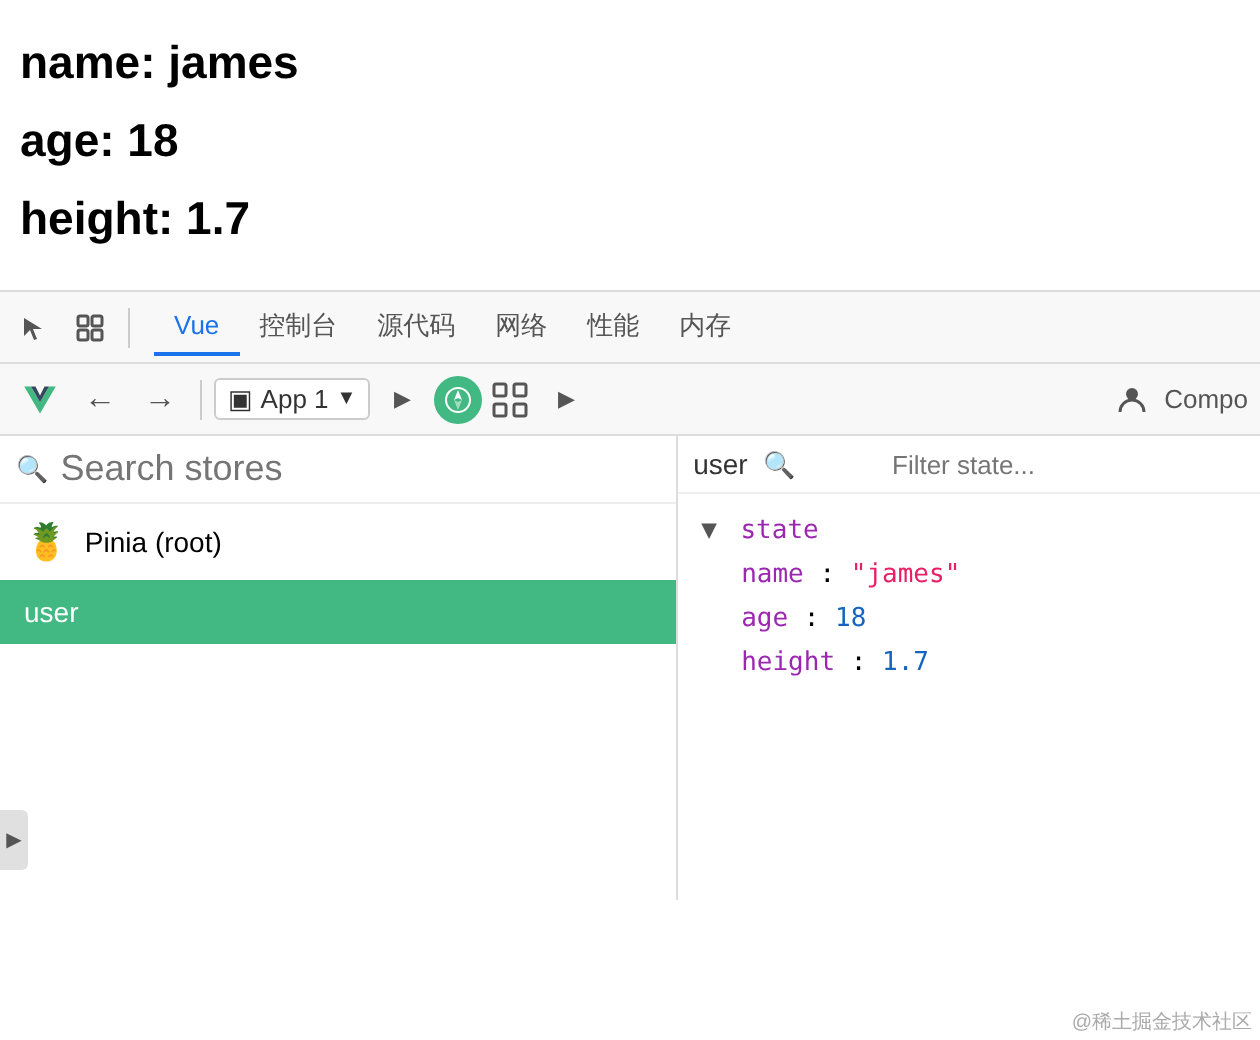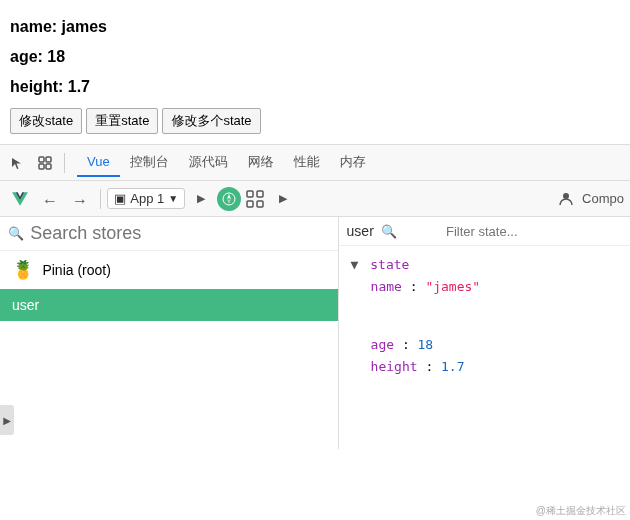--- a/index.html
+++ b/index.html
@@ -4,21 +4,21 @@
   <style>
     * { margin: 0; padding: 0; box-sizing: border-box; }
     body { font-family: Arial, sans-serif; background: #fff; width: 630px; height: 520px; overflow: hidden; }
 
     
     .top-content {
       padding: 18px 20px 10px 10px;
       background: #fff;
     }
     .state-line {
-      font-size: 16px;
+      font-size: 23px;
       font-weight: bold;
       color: #000;
       margin-bottom: 12px;
     }
     .buttons-row {
       display: flex;
       gap: 4px;
       margin-top: 8px;
     }
     .state-btn {
@@ -255,25 +255,20 @@
   </style>
 </head>
 <body>
 
 <div class="container" style="width:630px;height:520px;position:relative;overflow:hidden;">
 
   <div class="top-content">
     <div class="state-line">name: james</div>
     <div class="state-line">age: 18</div>
     <div class="state-line">height: 1.7</div>
-    <div class="buttons-row">
-      <button class="state-btn">修改state</button>
-      <button class="state-btn">重置state</button>
-      <button class="state-btn">修改多个state</button>
-    </div>
   </div>
 
   <div class="devtools">
 
     <div class="tab-bar">
       <div class="tab-icons">
         <div class="tab-icon-btn">
           <svg width="14" height="14" viewBox="0 0 14 14" fill="none">
             <path d="M2 2 L2 11 L5 8 L7 13 L8.5 12.5 L6.5 7.5 L11 7.5 Z" fill="#555"></path>
           </svg>
@@ -383,21 +378,21 @@
         <div class="state-tree">
           <div class="tree-row">
             <span class="triangle">▼</span>
             <span class="tree-key">state</span>
           </div>
           <div class="tree-row" style="padding-left:20px;">
             <span class="tree-key">name</span>
             <span>: </span>
             <span class="tree-string">"james"</span>
           </div>
-          <div class="tree-row" style="padding-left:20px;margin-top:36px;">
+          <div class="tree-row" style="padding-left:20px;">
             <span class="tree-key">age</span>
             <span>: </span>
             <span class="tree-number">18</span>
           </div>
           <div class="tree-row" style="padding-left:20px;">
             <span class="tree-key">height</span>
             <span>: </span>
             <span class="tree-number">1.7</span>
           </div>
         </div>

